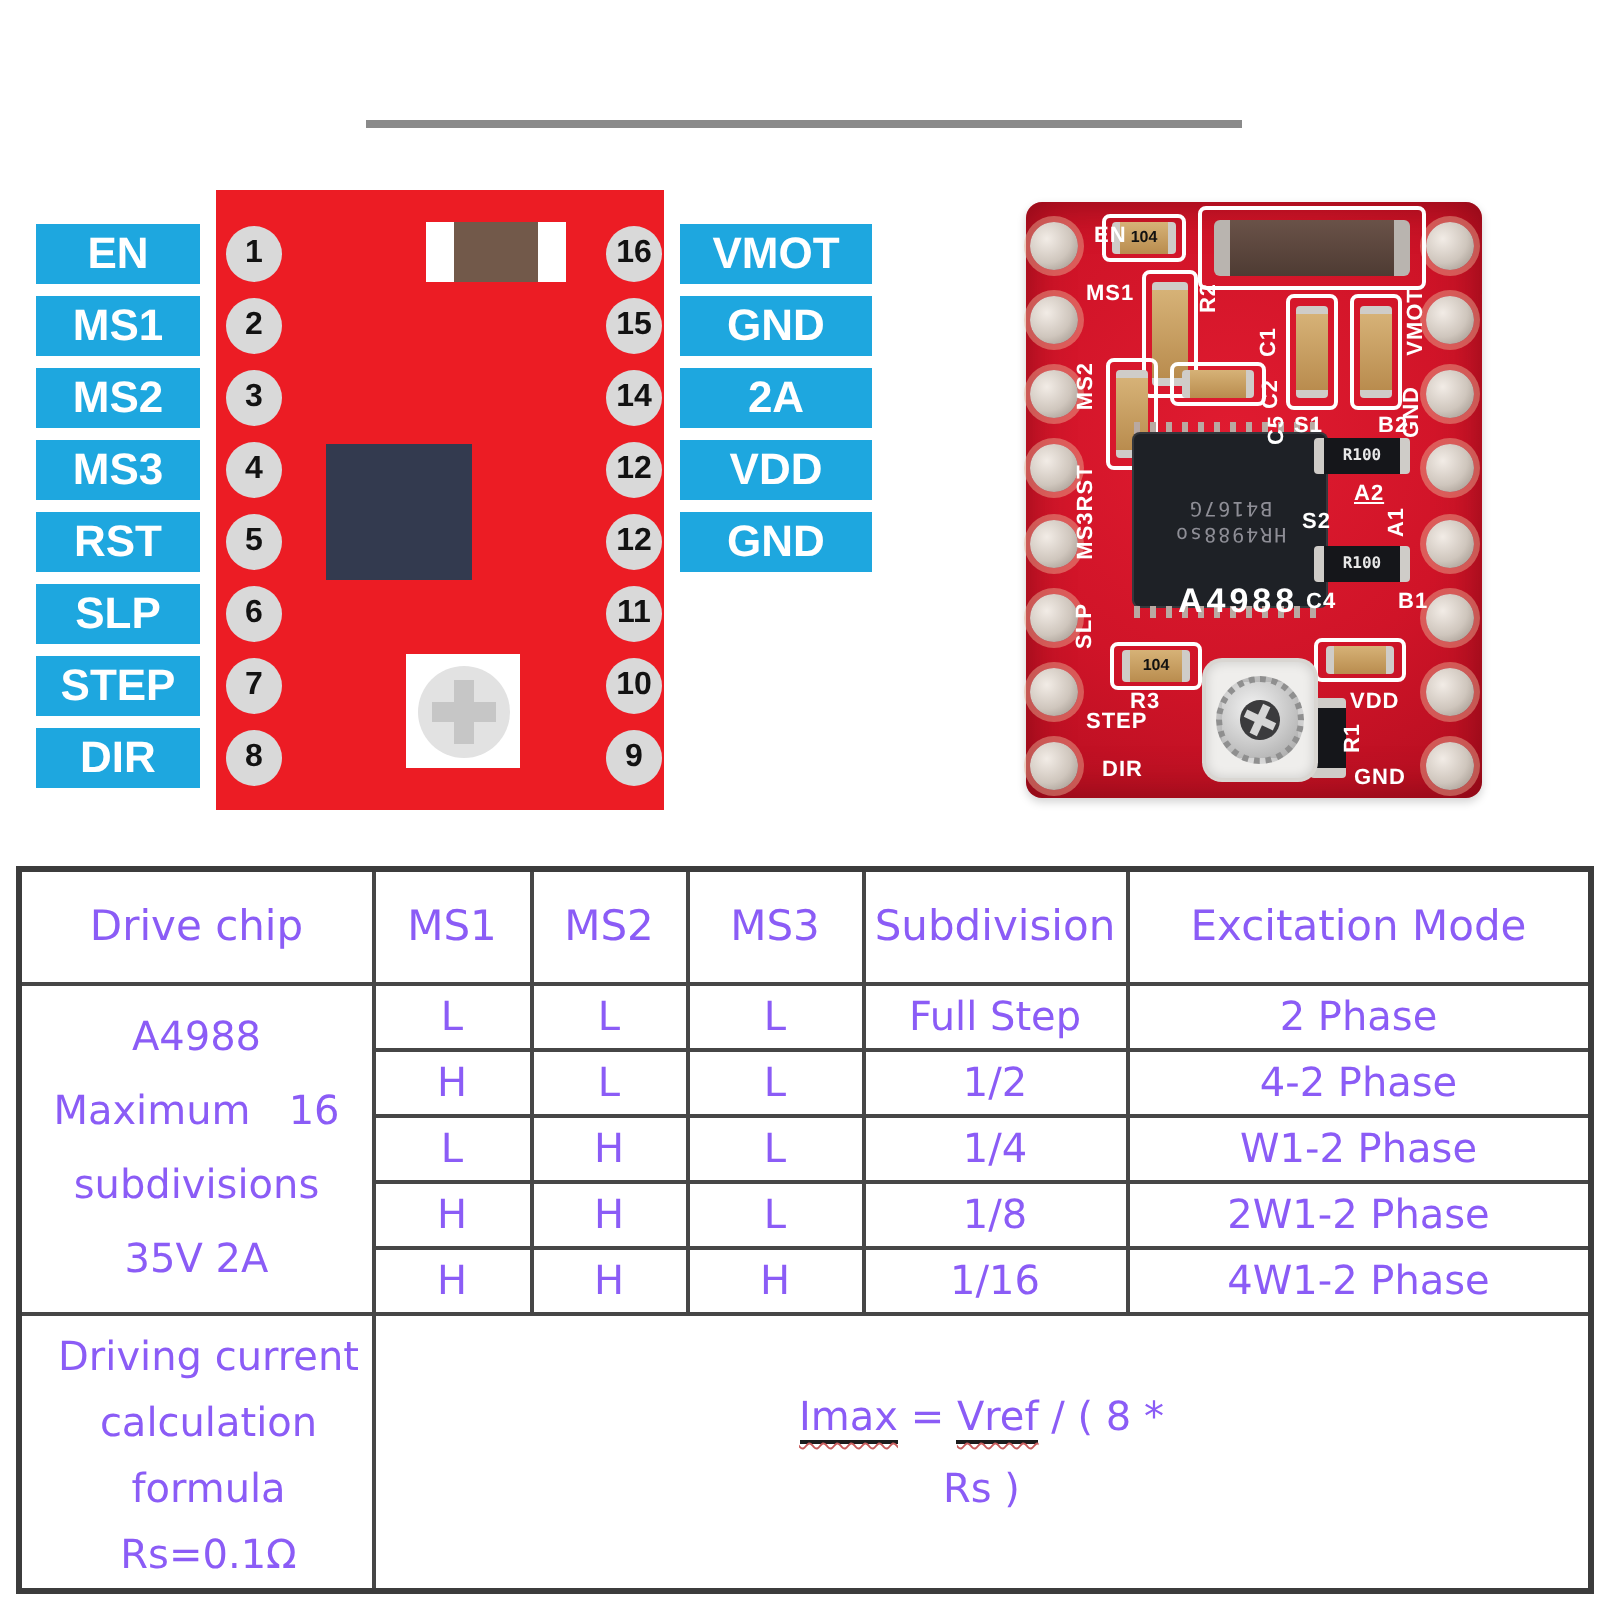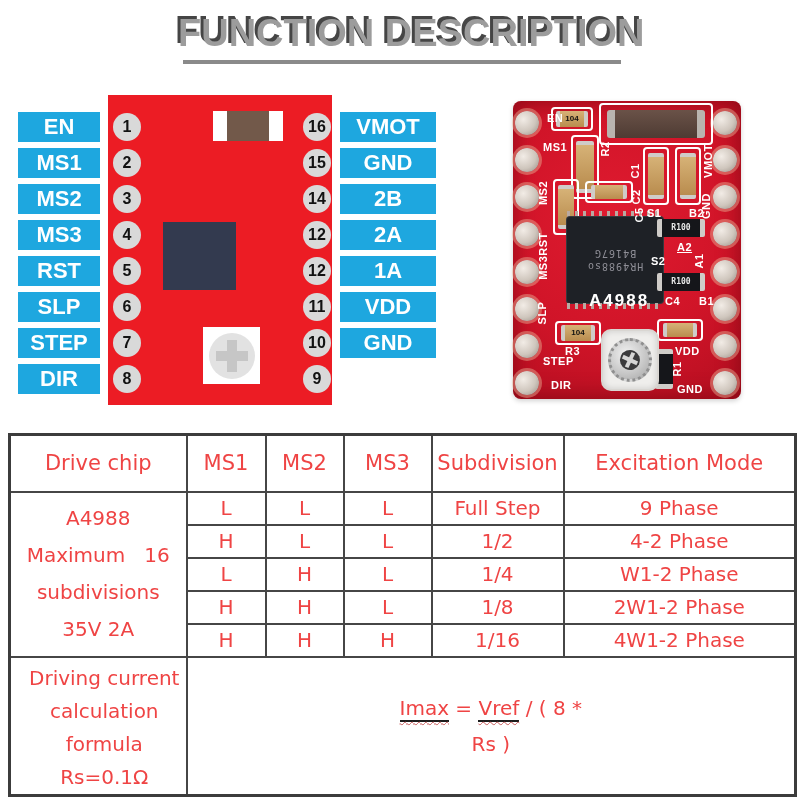--- a/index.html
+++ b/index.html
@@ -83,21 +83,21 @@
        border:3px dotted #8f8f8f; }
   .photo-pot-center { position:absolute; left:50%; top:50%; width:20px; height:20px;
        border-radius:50%; background:#3b3b3d; transform:translate(-50%,-50%) rotate(25deg); }
   .photo-pot-center::before, .photo-pot-center::after { content:""; position:absolute;
        background:#d6d6d6; }
   .photo-pot-center::before { left:8px; top:2px; width:4px; height:16px; }
   .photo-pot-center::after  { left:2px; top:8px; width:16px; height:4px; }
 
   
   table.spec { position:absolute; left:8px; top:433px; width:786px;
-       border-collapse:collapse; table-layout:fixed; color:#ef4444; }
+       border-collapse:collapse; table-layout:fixed; color:#8b5cf6; }
   table.spec td, table.spec th { border:2px solid #464646; font-weight:normal;
        text-align:center; vertical-align:middle; font-size:20px;
        font-family:"DejaVu Sans", sans-serif; }
   table.spec { border:3px solid #3c3c3c; }
   tr.hdr { height:57px; }
   tr.hdr th { font-size:21px; }
   tr.r { height:33px; }
   td.chipcell { vertical-align:middle; }
   td.chipcell div { line-height:37px; }
   .pre { white-space:pre; }
@@ -107,21 +107,20 @@
   td.fcell { font-size:22px; }
   td.fcell .fline { line-height:36px; }
   .usolid { border-bottom:2px solid #1c1c1c;
        text-decoration:underline wavy #c75b5b 1px; text-underline-offset:6px; }
 </style>
 </head>
 <body>
 
 <div class="stage">
 
-  <div class="title">FUNCTION DESCRIPTION</div>
   <div class="title-underline"></div>
 
   <div>
     <div class="board">
       <div class="diagram-resistor" style="left:105px;top:16px;">
         <div class="cap"></div>
           <div class="body"></div>
           <div class="cap"></div>
       </div>
       <div class="diagram-chip" style="left:55px;top:127px;"></div>
@@ -162,23 +161,21 @@
       <div class="pin-num">12</div>
       <div class="pin-num">12</div>
       <div class="pin-num">11</div>
       <div class="pin-num">10</div>
       <div class="pin-num">9</div>
     </div>
 
     <div class="labels-col labels-right">
       <div class="pin-label">VMOT</div>
       <div class="pin-label">GND</div>
-      <div class="pin-label">2B</div>
       <div class="pin-label">2A</div>
-      <div class="pin-label">1A</div>
       <div class="pin-label">VDD</div>
       <div class="pin-label">GND</div>
     </div>
   </div>
 
   <div class="photo">
     <div class="photo-board"></div>
 
     <div class="ppin" style="left:10px;top:16px;"></div>
     <div class="ppin" style="left:10px;top:53px;"></div>
@@ -258,21 +255,21 @@
     <div class="silk rot" style="left:92px;top:48px;">R2</div>
     <div class="silk rot" style="left:122px;top:70px;">C1</div>
     <div class="silk rot" style="left:123px;top:96px;">C2</div>
     <div class="silk rot" style="left:126px;top:114px;">C5</div>
     <div class="silk" style="left:142px;top:112px;">S1</div>
     <div class="silk" style="left:184px;top:112px;">B2</div>
     <div class="silk" style="left:172px;top:146px;text-decoration:underline;">A2</div>
     <div class="silk" style="left:146px;top:160px;">S2</div>
     <div class="silk rot" style="left:186px;top:160px;">A1</div>
     <div class="silk big" style="left:84px;top:196px;">A4988</div>
-    <div class="silk" style="left:160px;top:200px;">C4</div>
+    <div class="silk" style="left:148px;top:200px;">C4</div>
     <div class="silk" style="left:194px;top:200px;">B1</div>
     <div class="silk" style="left:60px;top:250px;">R3</div>
     <div class="silk rot" style="left:164px;top:268px;">R1</div>
     <div class="silk" style="left:170px;top:250px;">VDD</div>
     <div class="silk" style="left:172px;top:288px;">GND</div>
   </div>
 
   <table class="spec">
     <colgroup>
       <col style="width:177px">
@@ -295,21 +292,21 @@
       <td class="chipcell" rowspan="5">
         <div>A4988</div>
         <div class="pre">Maximum   16</div>
         <div>subdivisions</div>
         <div>35V 2A</div>
       </td>
       <td>L</td>
       <td>L</td>
       <td>L</td>
       <td>Full Step</td>
-      <td>9 Phase</td>
+      <td>2 Phase</td>
     </tr>
     <tr class="r">
       <td>H</td>
       <td>L</td>
       <td>L</td>
       <td>1/2</td>
       <td>4-2 Phase</td>
     </tr>
     <tr class="r">
       <td>L</td>

